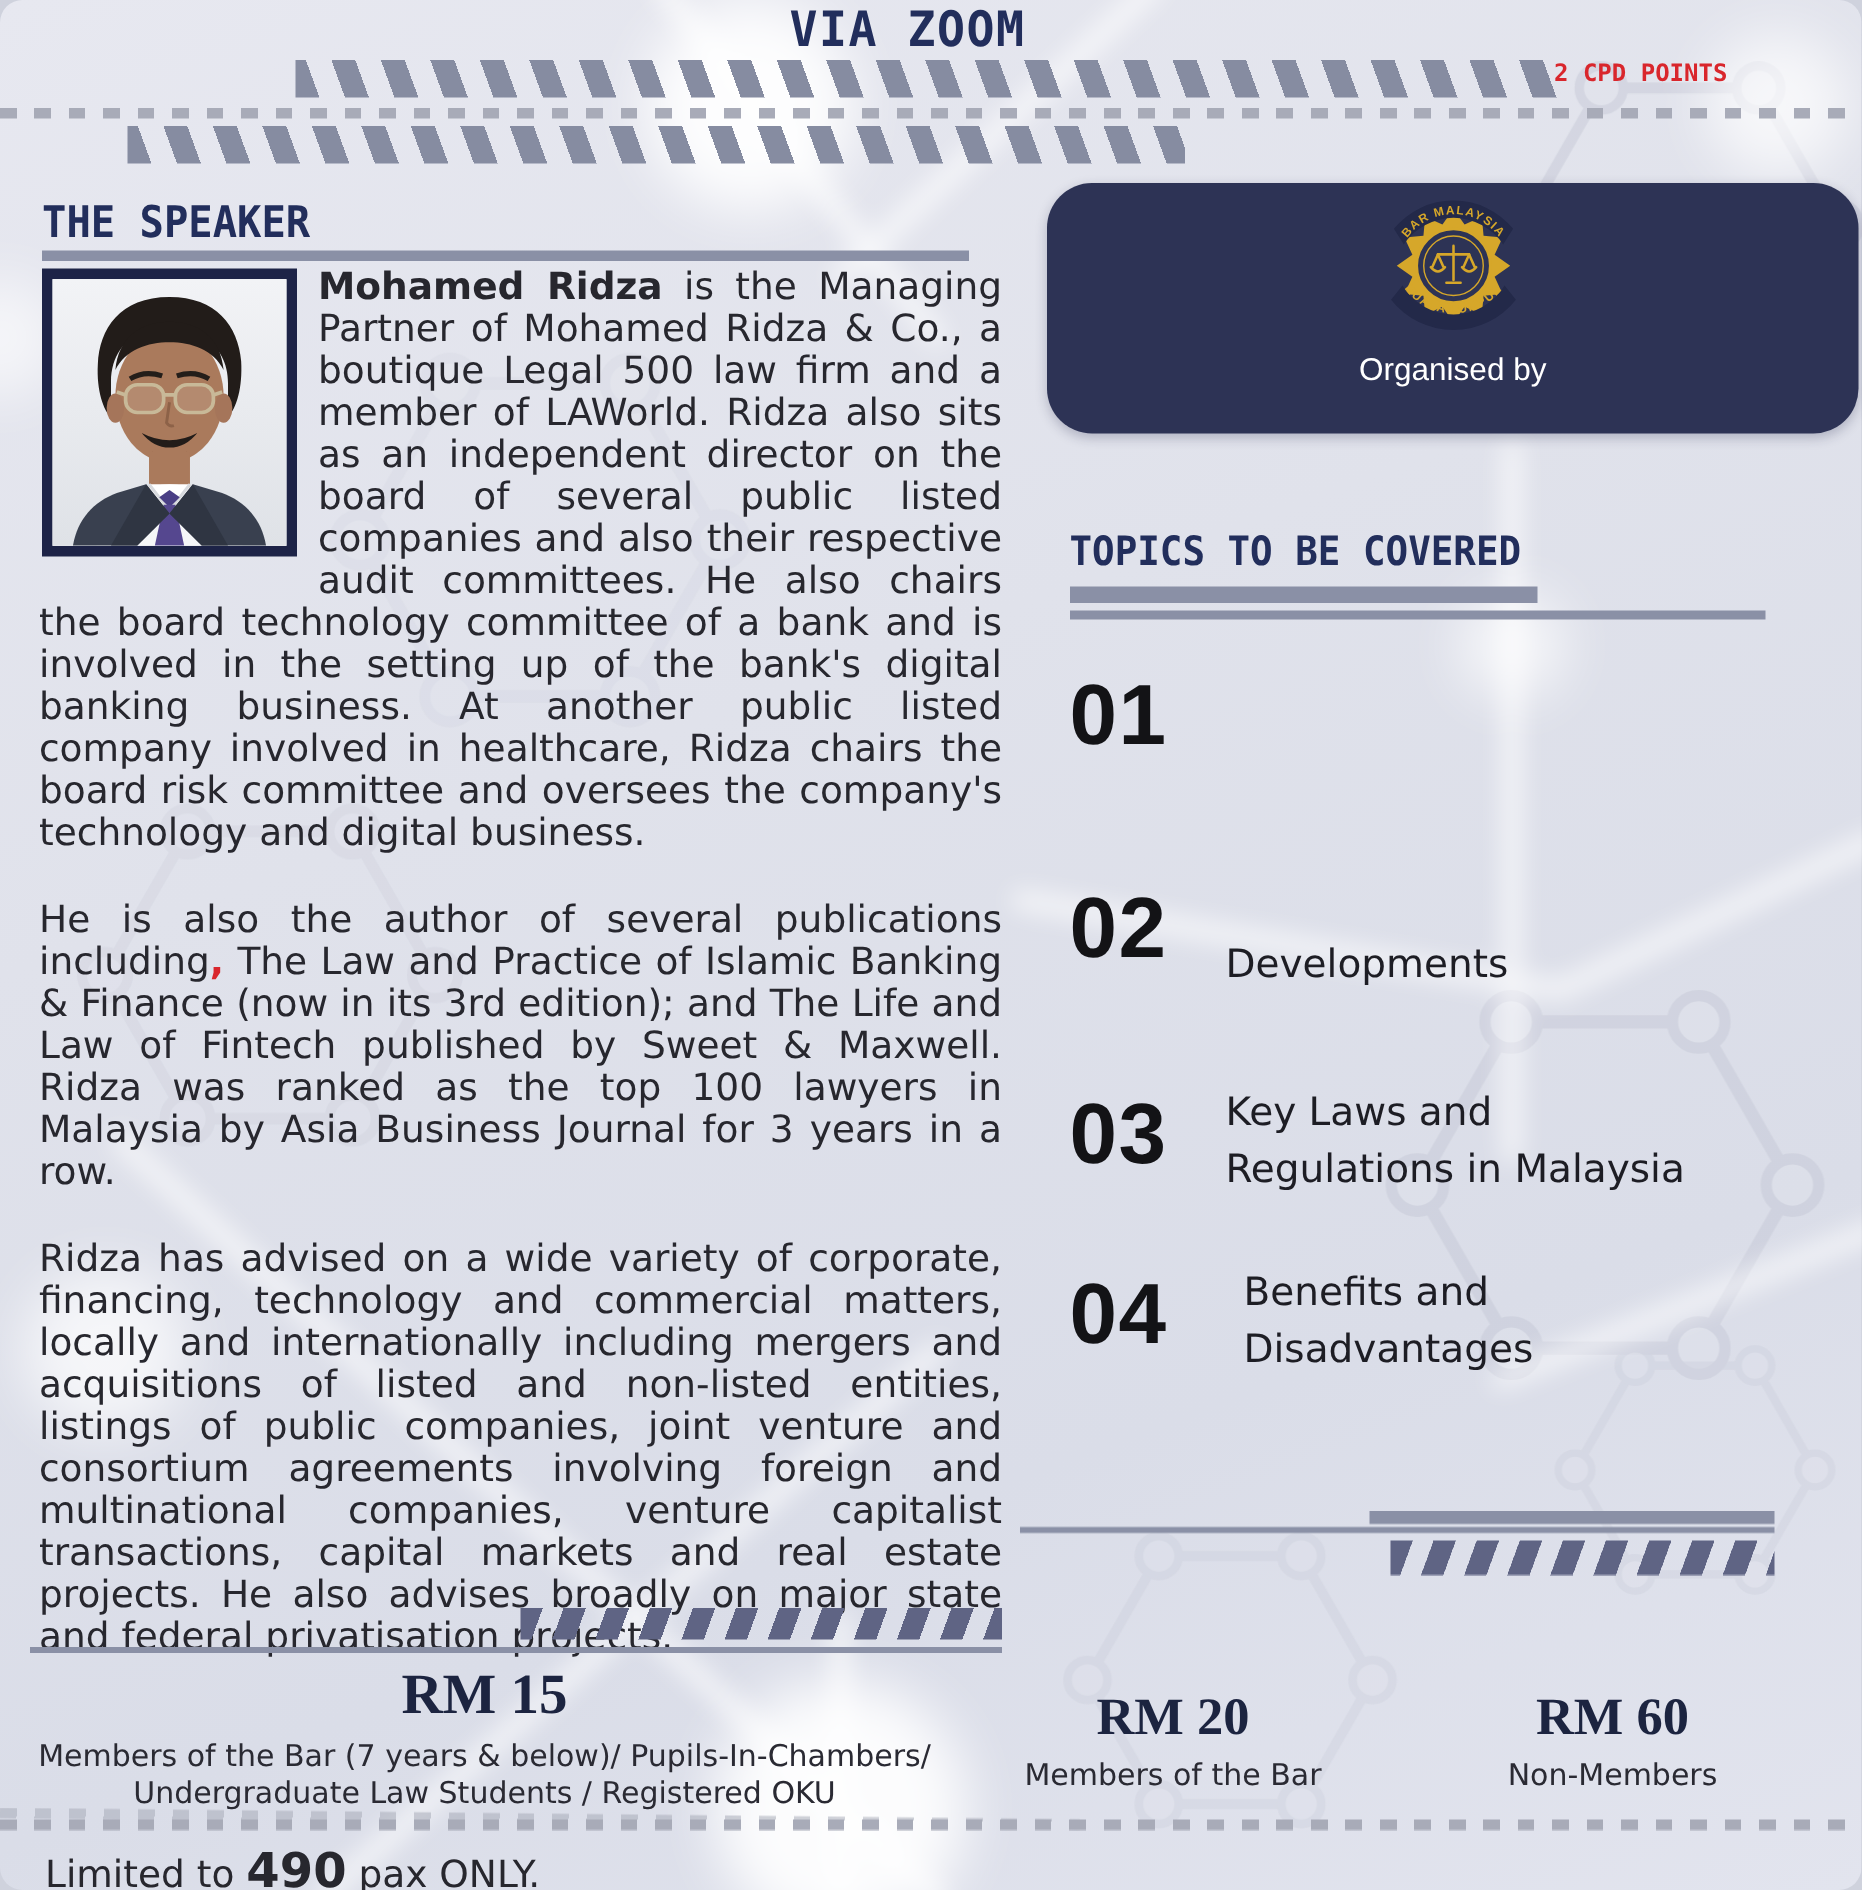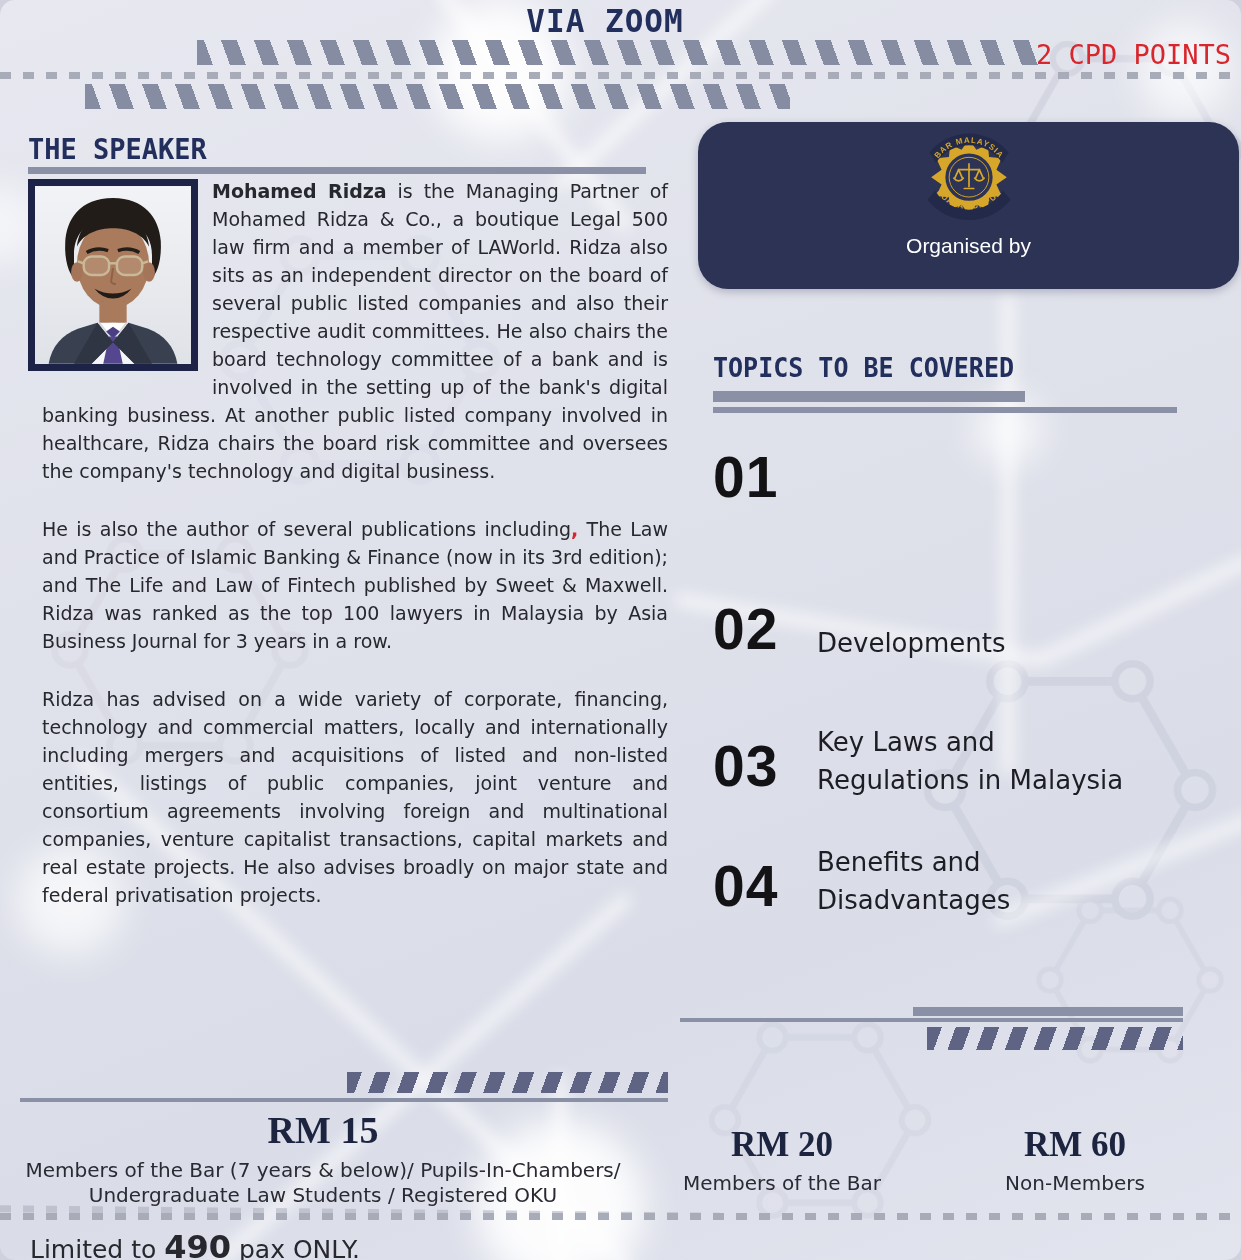--- a/index.html
+++ b/index.html
@@ -11,21 +11,21 @@
   
   #bg-plexus{position:absolute;inset:0;pointer-events:none;}
   
   .via-zoom{
     position:absolute;left:455px;top:2px;width:300px;text-align:center;
     font-family:"DejaVu Sans Mono",monospace;font-weight:bold;font-size:31px;
     color:#222e5c;letter-spacing:1px;transform:scaleY(1.05);
   }
   .cpd{
     position:absolute;left:1036px;top:39px;width:200px;
-    font-family:"DejaVu Sans Mono",monospace;font-weight:normal;font-size:27px;
+    font-family:"DejaVu Sans Mono",monospace;font-weight:bold;font-size:16px;
     color:#d9262c;letter-spacing:0px;white-space:nowrap;
   }
   .stripe-band{position:absolute;height:25px;
     background:repeating-linear-gradient(70deg,#868ca1 0 15px,rgba(0,0,0,0) 15px 31px);}
   .stripe-top1{left:197px;top:40px;width:845px;}
   .stripe-top2{left:85px;top:84px;width:705px;}
   .dashed{position:absolute;height:7px;
     background:repeating-linear-gradient(90deg,#a8abb8 0 11px,rgba(0,0,0,0) 11px 23px);}
   .dash-header{left:0;top:72px;width:1241px;}
   .dash-footer{left:0;top:1213px;width:1241px;}
@@ -43,46 +43,46 @@
   .rule-topics-thin{left:713px;top:407px;width:464px;height:6px;}
   .rule-left-bottom{left:20px;top:1098px;width:648px;height:4px;}
   .rule-right-thick{left:913px;top:1007px;width:270px;height:9px;}
   .rule-right-thin{left:680px;top:1018px;width:503px;height:4px;}
   .stripe-bar{position:absolute;
     background:repeating-linear-gradient(110deg,#5f6484 0 14px,rgba(0,0,0,0) 14px 27px);}
   .stripe-bl{left:347px;top:1072px;width:321px;height:21px;}
   .stripe-br{left:927px;top:1027px;width:256px;height:23px;}
   
   .bio{position:absolute;left:26px;top:177px;width:642px;}
-  .bio p{margin:0 0 0 16px;font-size:19px;line-height:28px;text-align:justify;}
+  .bio p{margin:0 0 0 0;font-size:25px;line-height:28px;text-align:justify;}
   .bio p + p{margin-top:30px;}
   .photo-frame{
     float:left;width:156px;height:178px;border:7px solid #1d2347;background:#eaecef;
     margin:2px 14px 8px 2px;
   }
   .photo-frame svg{display:block;}
   .bold-name{font-weight:bold;}
   .red-comma{color:#d9262c;font-weight:bold;}
   
   .org-card{
     position:absolute;left:698px;top:122px;width:541px;height:167px;
     background:#2d3355;border-radius:30px;box-shadow:0 3px 8px rgba(30,35,70,.25);
     text-align:center;color:#ffffff;font-family:"Liberation Sans",sans-serif;
   }
   .org-card .logo{margin-top:6px;height:104px;}
   .org-line1{font-size:21px;margin-top:-2px;}
   .org-line2{font-size:22px;margin-top:3px;}
   
-  .topic{position:absolute;left:713px;display:flex;align-items:flex-end;}
+  .topic{position:absolute;left:713px;display:flex;align-items:flex-start;}
   .topic-num{
     width:78px;font-family:"Liberation Sans",sans-serif;font-weight:bold;
     font-size:57px;color:#131316;letter-spacing:1px;flex:none;
   }
   .topic-text{font-size:26px;line-height:38px;color:#1d1d24;margin-left:26px;}
-  .t1{top:444px;} .t2{top:586px;} .t3{top:723px;} .t4{top:843px;}
+  .t1{top:444px;} .t2{top:586px;} .t3{top:723px;} .t4{top:843px;gap:12px;}
   .struck{
     font-style:italic;
     text-decoration:line-through;text-decoration-color:#d5353a;text-decoration-thickness:2.5px;
   }
   
   .price{position:absolute;text-align:center;}
   .price-amount{font-family:"Liberation Serif",serif;font-weight:bold;color:#1c2440;}
   .price-desc{font-size:20px;line-height:25px;color:#2a2a33;margin-top:6px;}
   .price-1{left:13px;top:1108px;width:620px;}
   .price-1 .price-amount{font-size:38px;}

